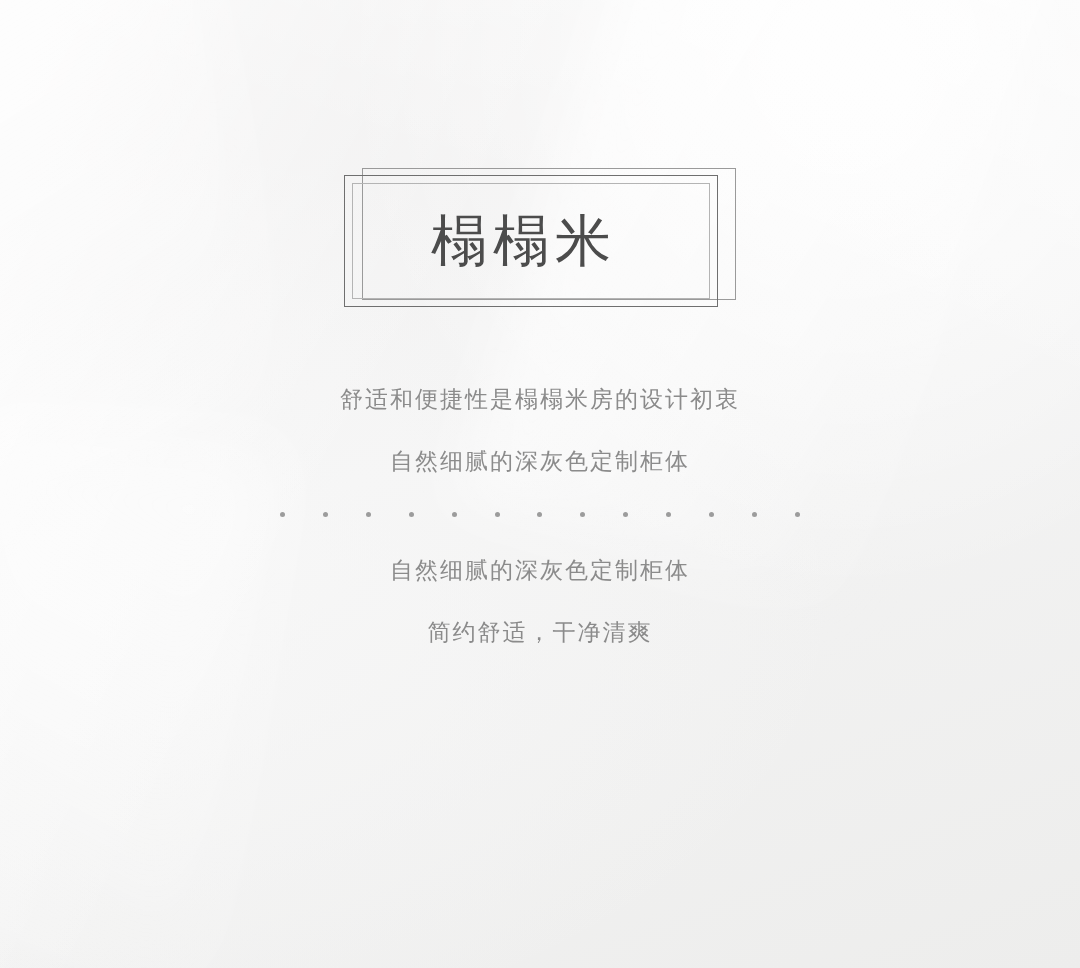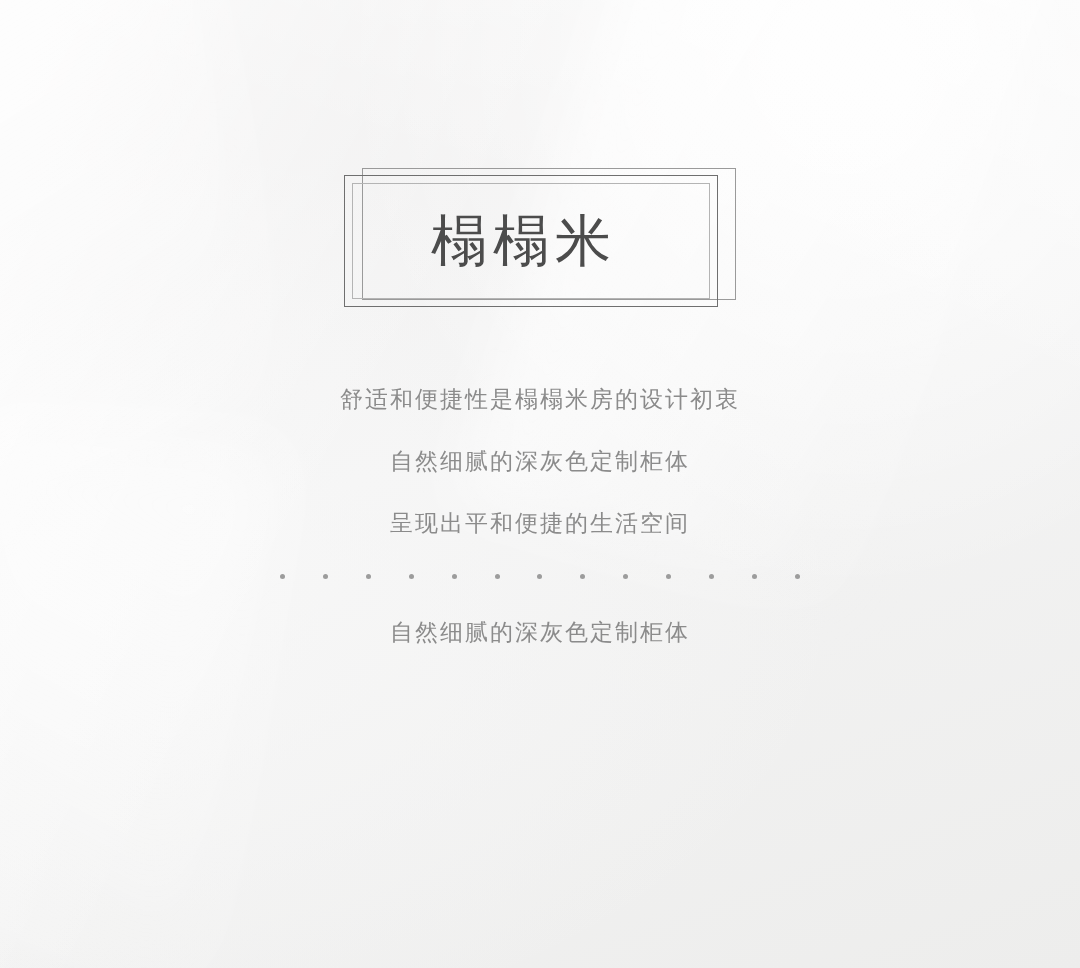--- a/index.html
+++ b/index.html
@@ -189,37 +189,37 @@
       <div class="frame frame-back"></div>
       <div class="frame frame-front"></div>
       <div class="frame frame-inner"></div>
       <div class="title-cn">榻榻米</div>
     </div>
 
 
     <div class="para para-1">
       <div class="para-line">舒适和便捷性是榻榻米房的设计初衷</div>
       <div class="para-line">自然细腻的深灰色定制柜体</div>
-      <div class="para-line">呈现出平和便捷的生活空间</div>
     </div>
 
     <div class="dots">
       <span class="dot"></span>
       <span class="dot"></span>
       <span class="dot"></span>
       <span class="dot"></span>
       <span class="dot"></span>
       <span class="dot"></span>
       <span class="dot"></span>
       <span class="dot"></span>
       <span class="dot"></span>
       <span class="dot"></span>
       <span class="dot"></span>
       <span class="dot"></span>
       <span class="dot"></span>
     </div>
 
     <div class="para para-2">
       <div class="para-line">自然细腻的深灰色定制柜体</div>
+      <div class="para-line">简约舒适，干净清爽</div>
     </div>
 
   </div>
 </div>
 
 </body></html>

